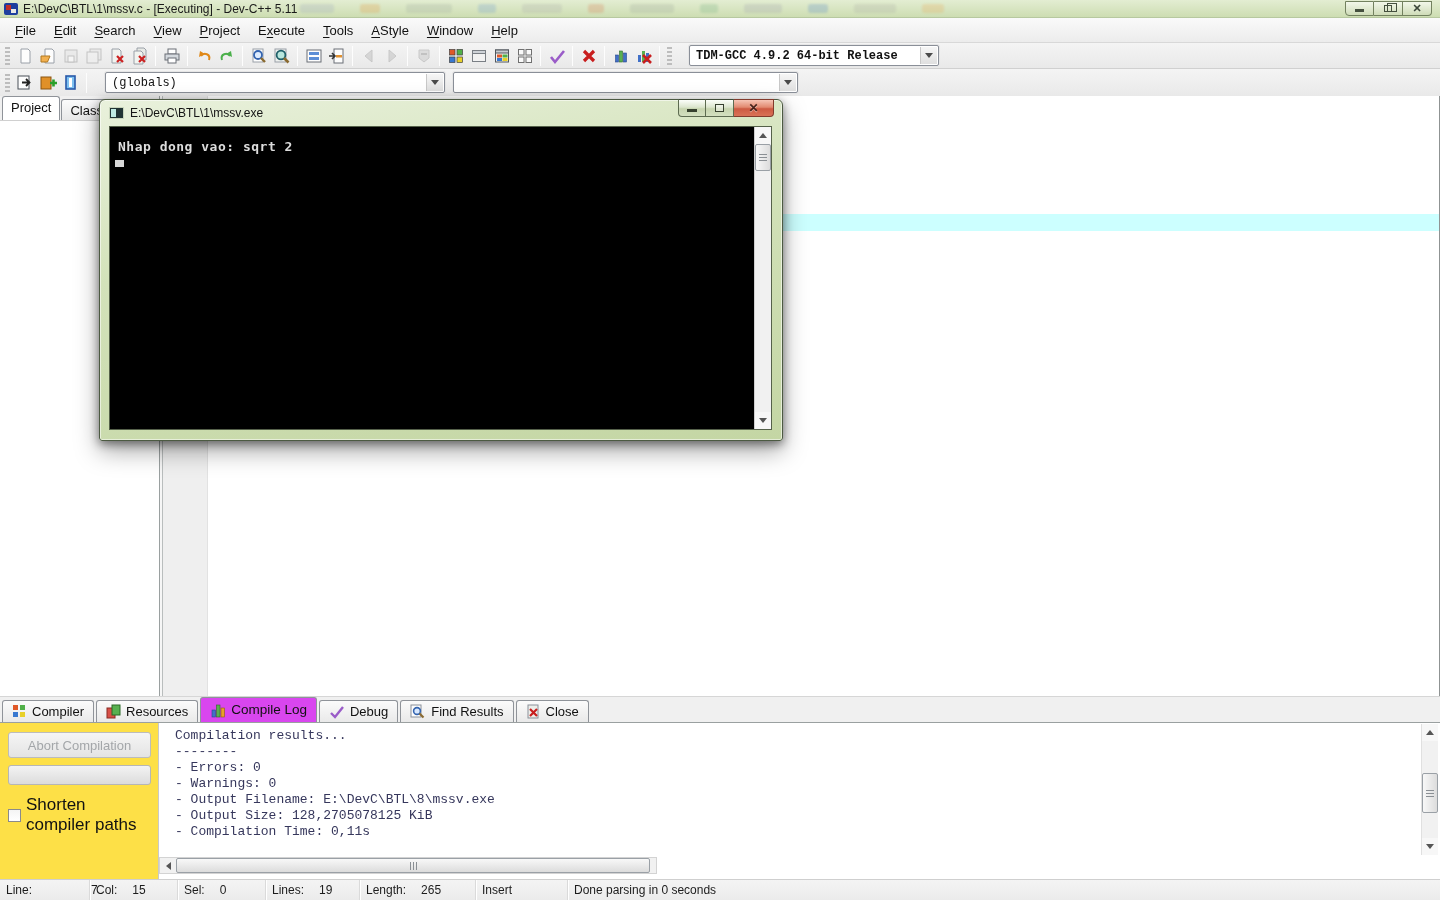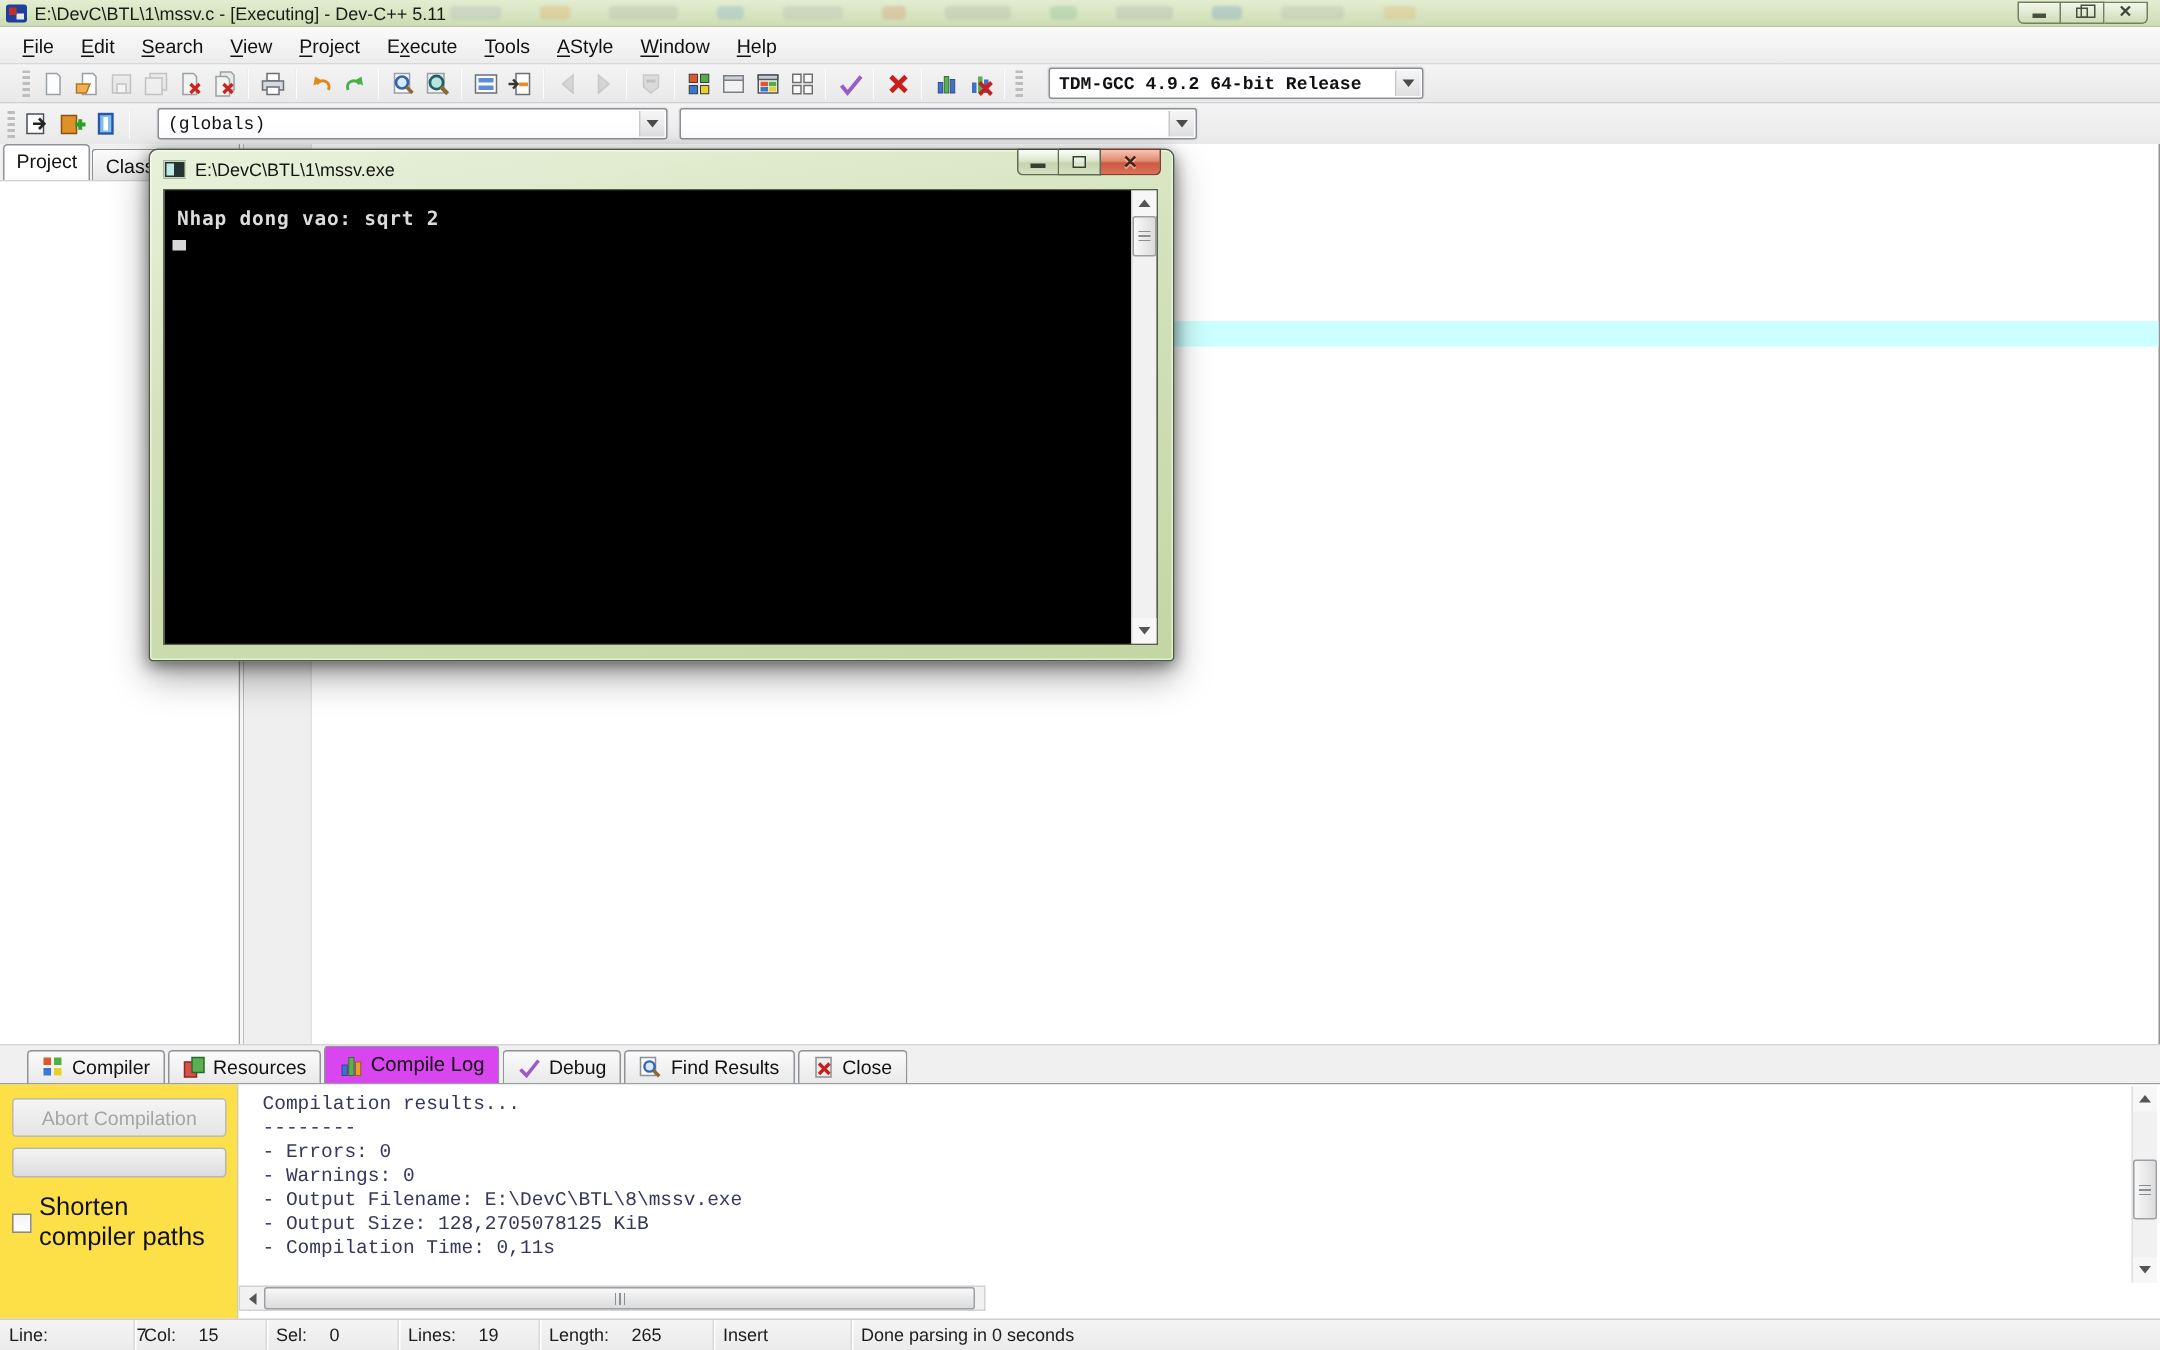--- a/index.html
+++ b/index.html
@@ -25,21 +25,21 @@
   .gl-rest::after { content:""; position:absolute; left:2px; top:-3px; width:8px; height:7px; border:1px solid #45503f; }
   .gl-close { font-size:11px; line-height:1; }
 
   
   .menubar { height:25px; background:linear-gradient(to bottom,#fafafa,#ececec); border-bottom:1px solid #d8d8d8; display:flex; align-items:stretch; padding-left:6px; }
   .menu-item { padding:5px 9px 4px; font-size:13px; color:#111; cursor:default; }
   .menu-item u { text-underline-offset:2px; }
 
   
   .toolbar { display:flex; align-items:center; background:linear-gradient(to bottom,#f4f4f4,#e9e9e9); border-bottom:1px solid #d0d0d0; }
-  .tb1 { height:26px; padding-left:12px; }
+  .tb1 { height:26px; padding-left:2px; }
   .tb2 { height:28px; padding-left:2px; }
   .grip { width:5px; height:18px; margin:0 3px; background:repeating-linear-gradient(to bottom,#bdbdbd 0 2px,transparent 2px 4px); flex:0 0 auto; }
   .tsep { width:1px; height:20px; background:#c3c3c3; border-right:1px solid #fdfdfd; margin:0 4px; flex:0 0 auto; }
   .tbtn { width:23px; height:23px; display:flex; align-items:center; justify-content:center; flex:0 0 auto; }
   .tbtn.disabled svg { opacity:.45; filter:grayscale(1); }
   .combo { height:21px; background:#fff; border:1px solid #8a8f98; border-radius:2px; display:flex; align-items:center; position:relative; font-family:"Liberation Mono", monospace; font-size:12px; color:#111; padding-left:6px; box-shadow:0 0 0 1px #e6e6e6; }
   .combo .arrow-zone { position:absolute; right:1px; top:1px; bottom:1px; width:17px; display:flex; align-items:center; justify-content:center; background:linear-gradient(to bottom,#f6f6f6,#dfdfdf); border-left:1px solid #c8c8c8; }
   .combo .arr { width:0; height:0; border-left:4px solid transparent; border-right:4px solid transparent; border-top:5px solid #4a4a4a; }
   .combo-compiler { width:250px; margin-left:14px; font-weight:700; }
   .combo-globals { width:340px; margin-left:14px; }
@@ -82,21 +82,21 @@
   .sb-btn { position:absolute; left:0; width:16px; height:17px; display:flex; align-items:center; justify-content:center; background:#f7f7f7; }
   .sb-up { top:0; } .sb-dn { bottom:0; }
   .tri-up { width:0; height:0; border-left:4px solid transparent; border-right:4px solid transparent; border-bottom:5px solid #555; }
   .tri-dn { width:0; height:0; border-left:4px solid transparent; border-right:4px solid transparent; border-top:5px solid #555; }
   .sb-thumb { position:absolute; left:0; width:16px; border:1px solid #9aa0a6; border-radius:2px; background:linear-gradient(to right,#f8f8f8,#dcdcdc); display:flex; align-items:center; justify-content:center; }
   .c-sb .sb-thumb { top:17px; height:27px; }
   .grip-lines { width:8px; height:7px; background:repeating-linear-gradient(to bottom,#8a8f94 0 1px,transparent 1px 3px); }
 
   
   .bottom { position:absolute; left:0; top:696px; width:1440px; height:183px; background:#f0f0f0; border-top:1px solid #d6d6d6; }
-  .r-tabs { height:25px; display:flex; align-items:flex-end; padding-left:18px; }
+  .r-tabs { height:25px; display:flex; align-items:flex-end; padding-left:2px; }
   .r-tab { display:flex; align-items:center; gap:5px; font-size:13px; color:#111; border:1px solid #8f9399; border-bottom:none; border-radius:3px 3px 0 0; background:linear-gradient(to bottom,#fbfbfb,#e9e9e9); padding:3px 9px 4px; height:22px; margin-right:2px; }
   .r-tab.active { background:#d946ef; height:25px; position:relative; z-index:2; font-size:13.5px; }
   .r-tab svg { flex:0 0 auto; }
   .b-content { position:absolute; left:0; top:25px; right:0; bottom:0; display:flex; border-top:1px solid #9aa0a0; background:#fff; }
   .b-left { width:159px; background:#fde047; border-right:1px solid #c9c9c9; padding:9px 8px 0 8px; }
   .abort-btn { width:143px; height:26px; border:1px solid #bcbcbc; border-radius:3px; background:linear-gradient(to bottom,#f5f5f5,#e4e4e4); color:#a3a6a9; font-size:13px; font-family:"Liberation Sans", sans-serif; }
   .progress { width:143px; height:20px; margin-top:7px; border:1px solid #b6b6b6; border-radius:3px; background:linear-gradient(to bottom,#f3f3f3,#dcdcdc); }
   .chk-row { display:flex; align-items:center; gap:5px; margin-top:10px; }
   .chk-box { width:13px; height:13px; border:1px solid #8b8b8b; background:linear-gradient(to bottom,#f4f4f4,#fff); flex:0 0 auto; }
   .chk-label { font-size:17px; color:#111; }

